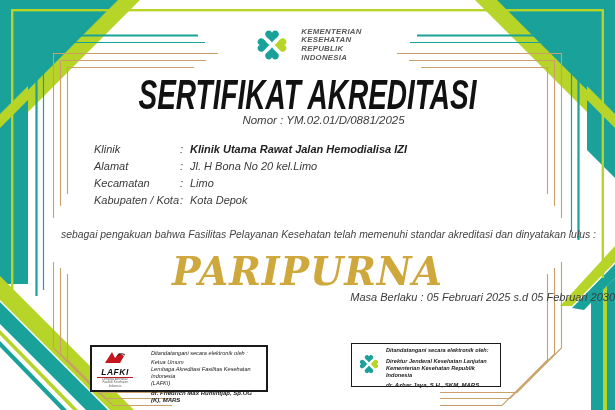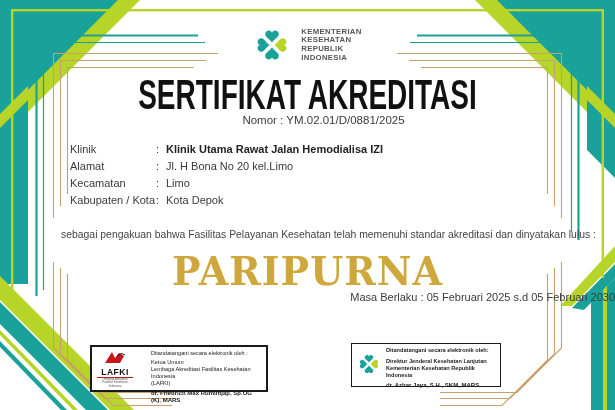--- a/index.html
+++ b/index.html
@@ -1,30 +1,30 @@
 <!DOCTYPE html>
 <html><head>
 <meta charset="utf-8">
 <style>
   html,body{margin:0;padding:0;background:#fff;width:615px;height:410px;overflow:hidden;
     font-family:"Liberation Sans",sans-serif;}
-  .cert{position:relative;width:562px;height:410px;background:#fff;}
+  .cert{position:relative;width:562px;height:410px;background:#fff;font-style:italic;}
   .deco{position:absolute;left:0;top:0;z-index:1;}
   .content{position:absolute;left:0;top:0;width:615px;height:410px;z-index:2;}
 
   
   .logo-row{position:absolute;top:24px;left:0;width:615px;display:flex;justify-content:center;align-items:center;gap:10px;}
   .logo-mark{width:38px;height:42px;}
   .ministry-lines{font-size:7.8px;font-weight:700;color:#57585a;line-height:8.6px;letter-spacing:.3px;}
 
   .title{position:absolute;top:72px;left:0;width:615px;text-align:center;font-size:40px;font-weight:700;
     color:#111;white-space:nowrap;transform:scale(.70,1.05);transform-origin:50% 50%;letter-spacing:0;}
   .nomor{position:absolute;top:114px;left:0;width:615px;text-align:center;font-size:11.5px;color:#3b3b3b;padding-left:16px;}
 
-  .fields{position:absolute;top:141px;left:70px;font-size:11px;color:#3a3a3a;line-height:17px;}
+  .fields{position:absolute;top:141px;left:94px;font-size:11px;color:#3a3a3a;line-height:17px;}
   .field-row{white-space:nowrap;}
   .flabel{display:inline-block;width:86px;}
   .fcolon{display:inline-block;width:8px;}
   .fvalue{margin-left:2px;}
   .fvalue.strong{font-weight:700;color:#222;}
 
   .statement{position:absolute;top:229px;left:0;width:615px;text-align:center;font-size:10.4px;color:#444;margin-left:21px;}
   .result{position:absolute;top:248px;left:0;width:615px;text-align:center;
     font-family:"DejaVu Serif",serif;font-weight:700;font-size:38px;color:#cfa83d;letter-spacing:1px;
     transform:scaleY(1.04);}

